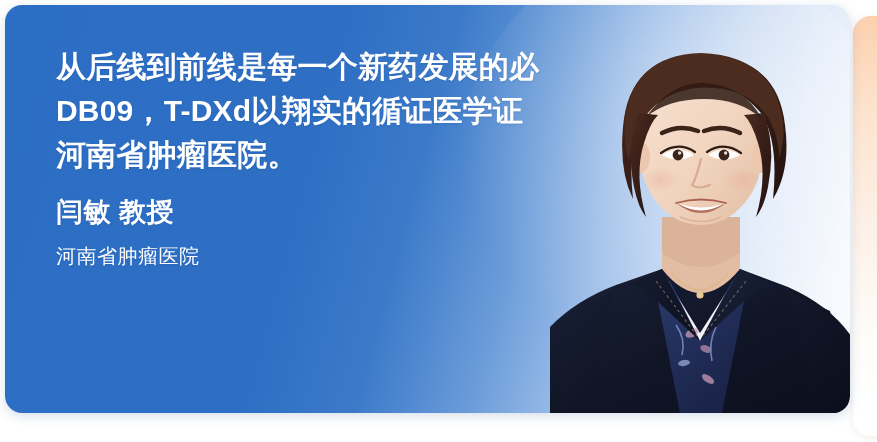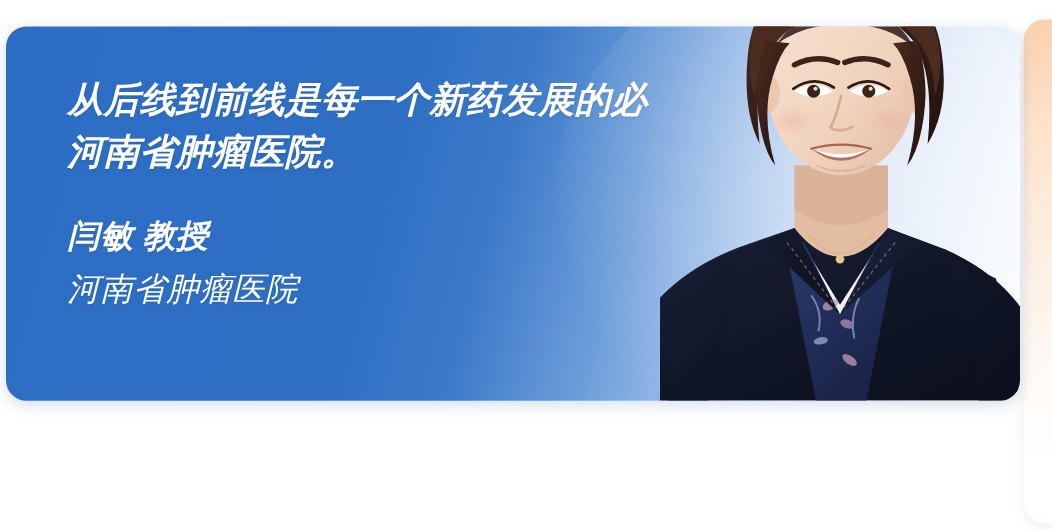--- a/index.html
+++ b/index.html
@@ -31,38 +31,37 @@
     height: 420px;
     border-radius: 18px;
     background: linear-gradient(175deg, #fbd0ae 0%, #fde3cd 22%, #fdf0e6 48%, #fefaf6 70%, #ffffff 88%);
     box-shadow: 0 2px 10px rgba(120, 90, 60, 0.10);
   }
 
   
   .quote-card {
     position: absolute;
     left: 5px;
-    top: 22px;
+    top: 5px;
     width: 845px;
-    height: 312px;
+    height: 408px;
     border-radius: 17px;
     overflow: hidden;
     background:
       linear-gradient(105deg,
         #2c6ec4 0%,
         #2e6fc4 36%,
         #3c7ac9 48%,
         #6b9cd9 60%,
         #9dbee9 70%,
         #c7d9f2 79%,
         #e3ecf9 87%,
         #f4f8fd 94%,
         #fdfeff 100%);
     box-shadow: 0 3px 12px rgba(30, 70, 140, 0.18);
-    font-style: italic;
   }
 
   
   .quote-card::after {
     content: "";
     position: absolute;
     right: -40px;
     top: -60px;
     width: 430px;
     height: 430px;
@@ -97,35 +96,35 @@
     color: #ffffff;
     font-size: 30px;
     font-weight: bold;
     line-height: 44px;
     letter-spacing: 0.2px;
     text-shadow: 0 1px 2px rgba(20, 60, 120, 0.18);
   }
   .quote-text .ln { display: block; white-space: nowrap; }
 
   .attrib {
-    margin-top: 28px;
+    margin-top: 16px;
   }
   .speaker-name {
     margin: 0;
     color: #ffffff;
     font-size: 27px;
     font-weight: bold;
     line-height: 38px;
     letter-spacing: 0.5px;
     text-shadow: 0 1px 2px rgba(20, 60, 120, 0.18);
   }
   .speaker-org {
     margin: 6px 0 0 0;
     color: #ffffff;
-    font-size: 27px;
+    font-size: 20px;
     font-weight: normal;
     line-height: 38px;
     letter-spacing: 0.5px;
     text-shadow: 0 1px 2px rgba(20, 60, 120, 0.15);
   }
 </style>
 </head>
 <body>
 
 <div class="stage">
@@ -238,20 +237,21 @@
 
           <path d="M126 244 q25 12 50 0" stroke="#dcb29a" stroke-width="1.6" fill="none" opacity="0.55"></path>
         </g>
       </svg>
     </div>
 
     <div class="content">
 
       <blockquote class="quote-text">
         <span class="ln">从后线到前线是每一个新药发展的必</span>
+        <span class="ln">DB09，T-DXd以翔实的循证医学证</span>
         <span class="ln">河南省肿瘤医院。</span>
       </blockquote>
 
       <div class="attrib">
         <div class="speaker-name">闫敏 教授</div>
         <div class="speaker-org">河南省肿瘤医院</div>
       </div>
 
     </div>
   </div>

